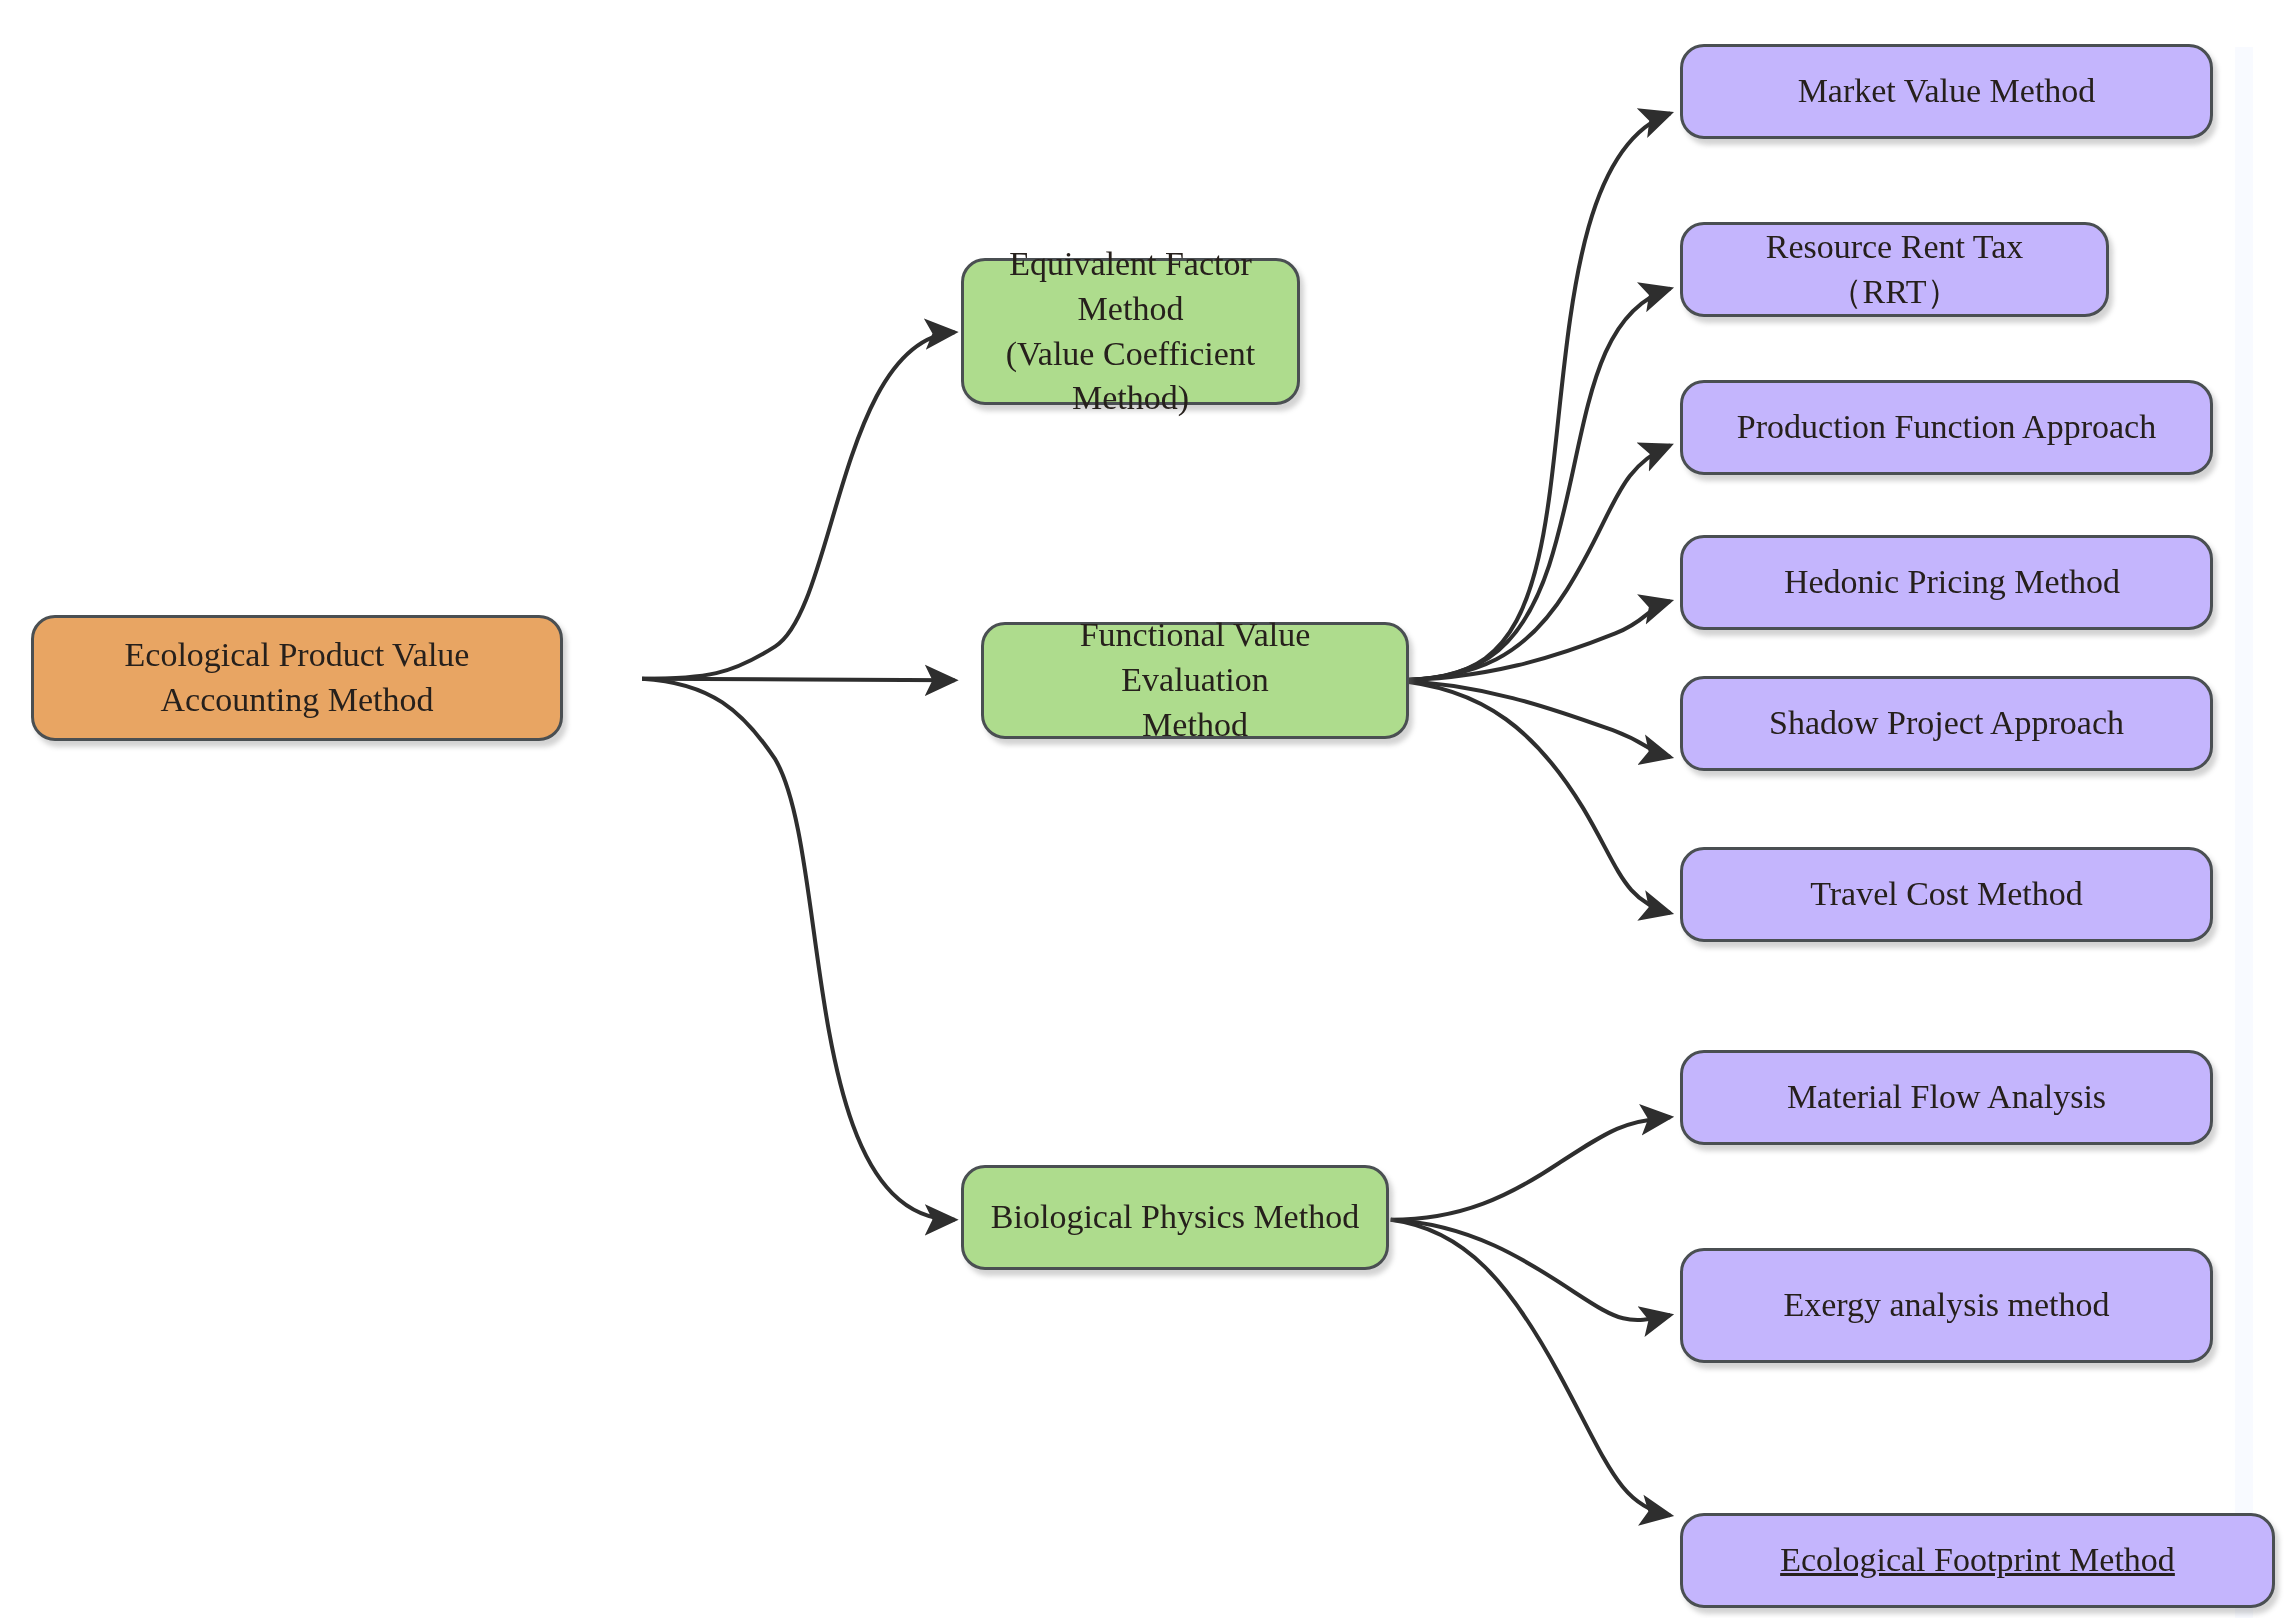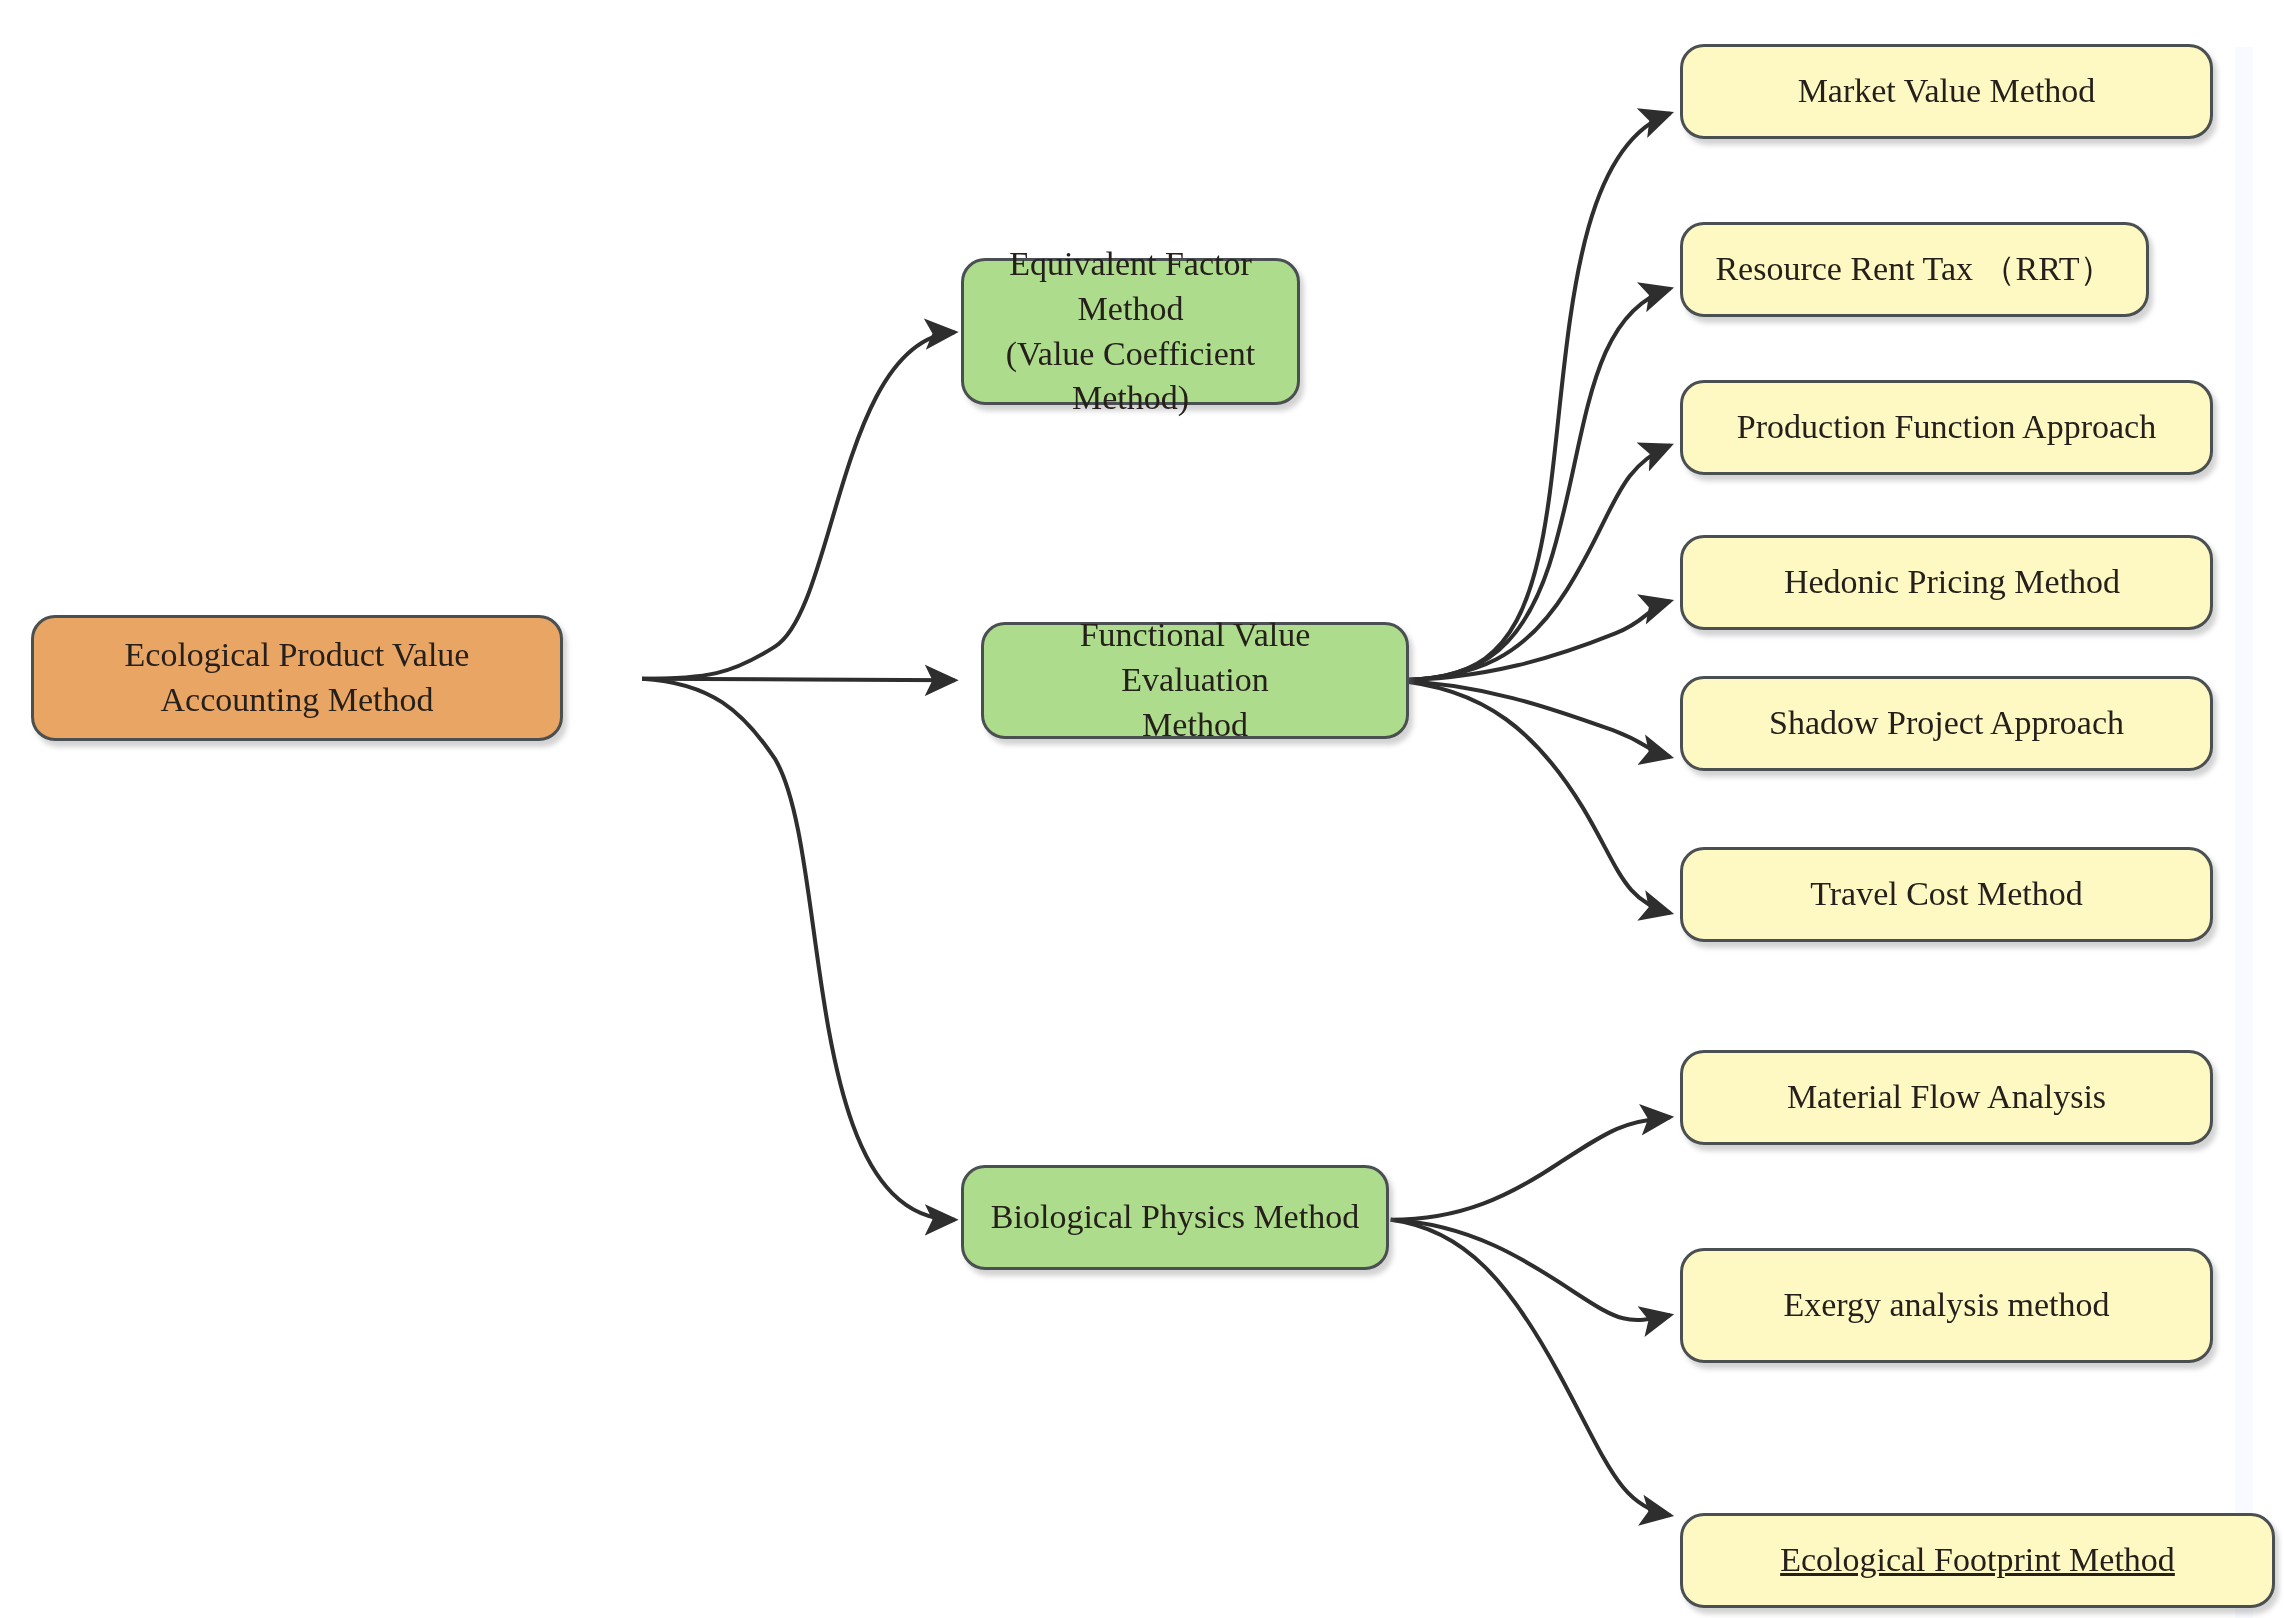--- a/index.html
+++ b/index.html
@@ -10,21 +10,21 @@
   .edge{fill:none;stroke:#2e2e2e;stroke-width:5;}
   .arrow-fill{fill:#2e2e2e;}
   .node{position:absolute;box-sizing:border-box;
         display:flex;align-items:center;justify-content:center;
         text-align:center;border:3.2px solid #4a4f52;border-radius:24px;
         color:#26201c;line-height:1.32;
         box-shadow:4px 5.7px 5.7px rgba(120,120,120,0.33);
         padding:0 21px;}
   .node.root{background:#e8a563;font-size:34px;}
   .node.mid{background:#aedc8d;font-size:34px;}
-  .node.leaf{background:#fef9c3;font-size:34px;align-items:center;}
+  .node.leaf{background:#c4b5fd;font-size:34px;align-items:center;}
   .node span{display:block;width:100%;}
   #right-strip{position:absolute;top:47px;right:31px;width:18px;height:1572px;
                background:#f8faff;}
 </style>
 </head>
 <body>
 
 <div id="stage">
 
   <div id="right-strip"></div>
@@ -71,21 +71,21 @@
   </div>
 
   <div class="node mid" style="left:961px;top:1165px;width:428px;height:105px;">
     <span>Biological Physics Method</span>
   </div>
 
   <div class="node leaf" style="left:1680px;top:44px;width:533px;height:95px;">
     <span>Market Value Method</span>
   </div>
 
-  <div class="node leaf" style="left:1680px;top:222px;width:469px;height:95px;">
+  <div class="node leaf" style="left:1680px;top:222px;width:429px;height:95px;">
     <span>Resource Rent Tax （RRT）</span>
   </div>
 
   <div class="node leaf" style="left:1680px;top:380px;width:533px;height:95px;">
     <span>Production Function Approach</span>
   </div>
 
   <div class="node leaf" style="left:1680px;top:535px;width:533px;height:95px;padding-left:32px;">
     <span>Hedonic Pricing Method</span>
   </div>

